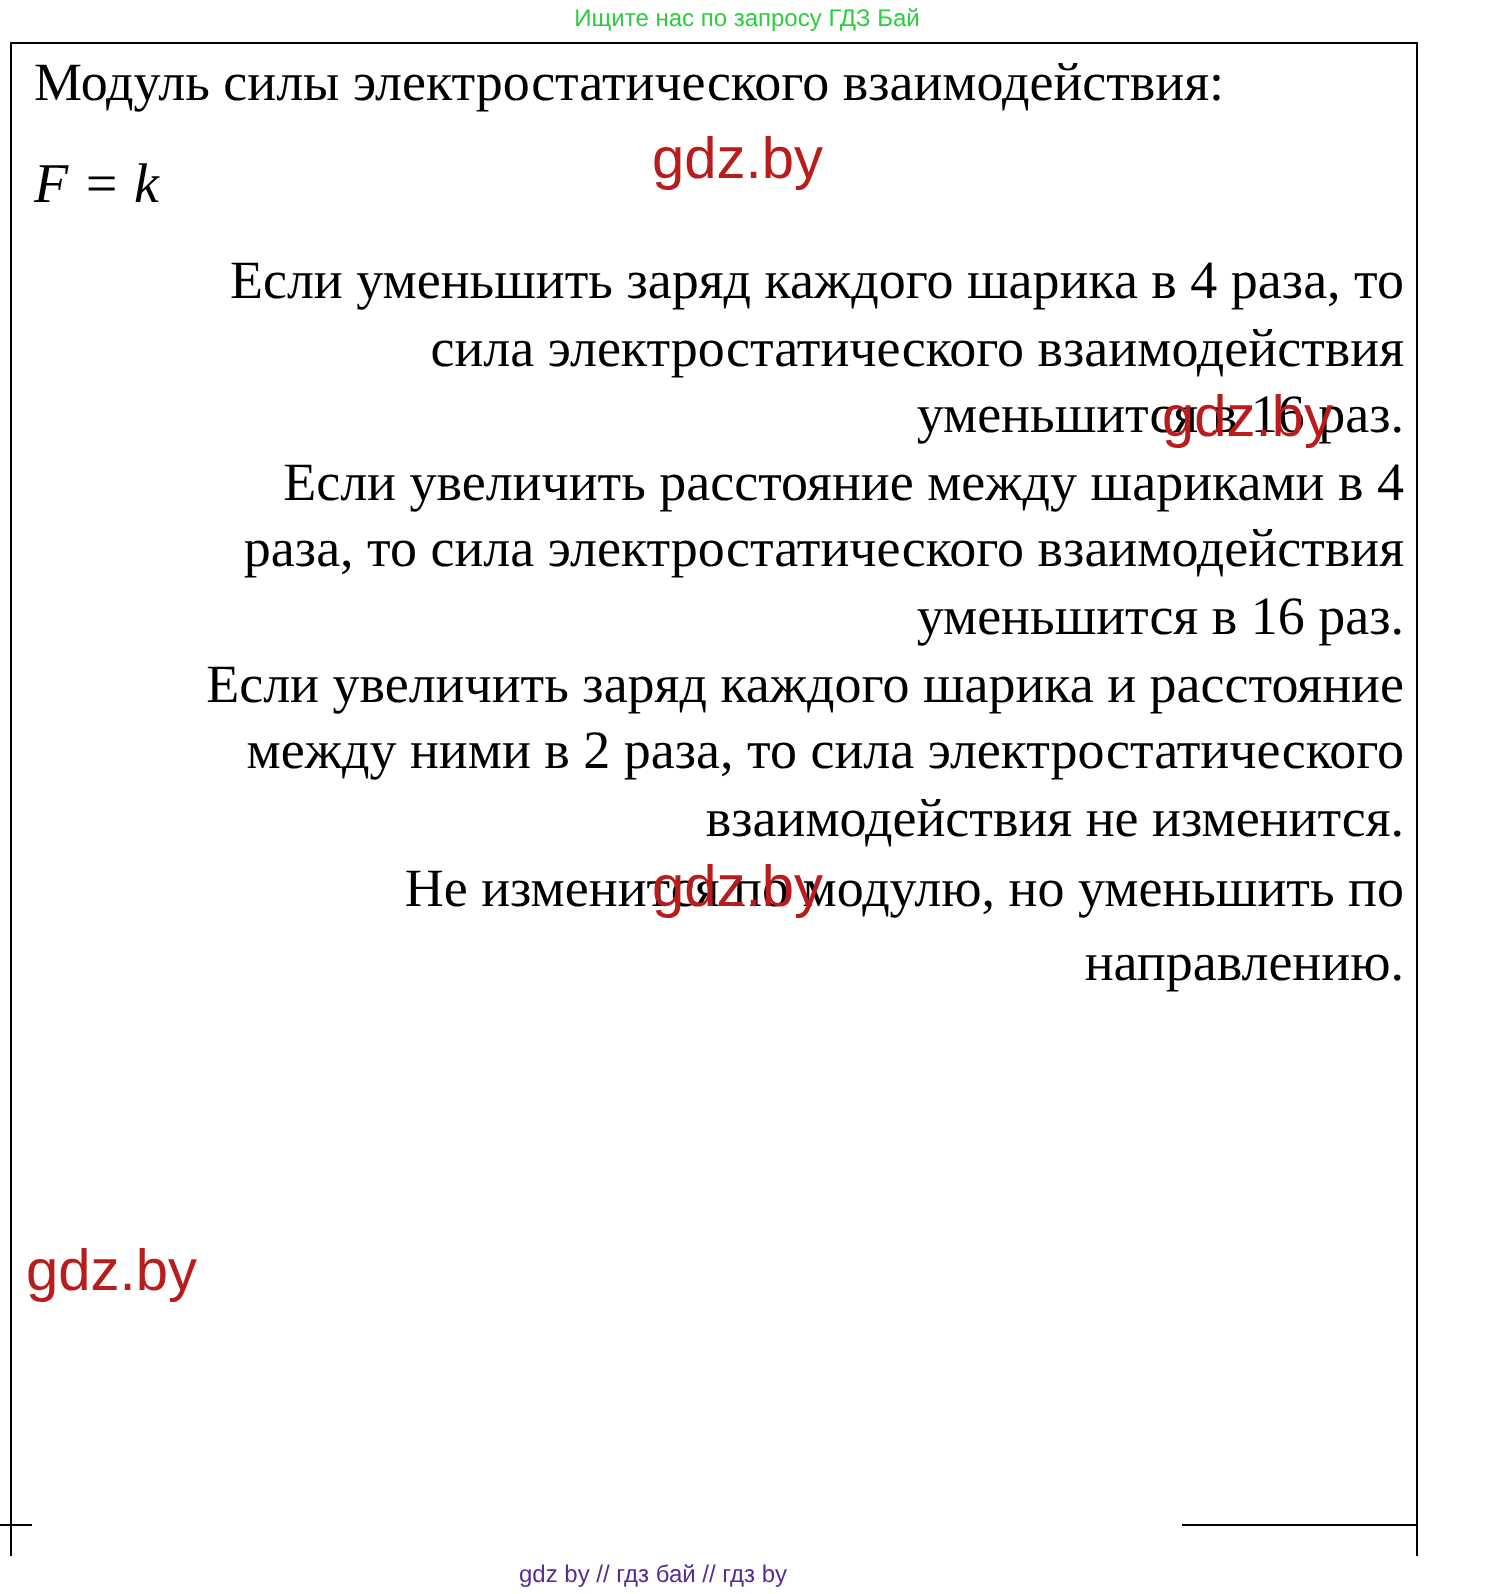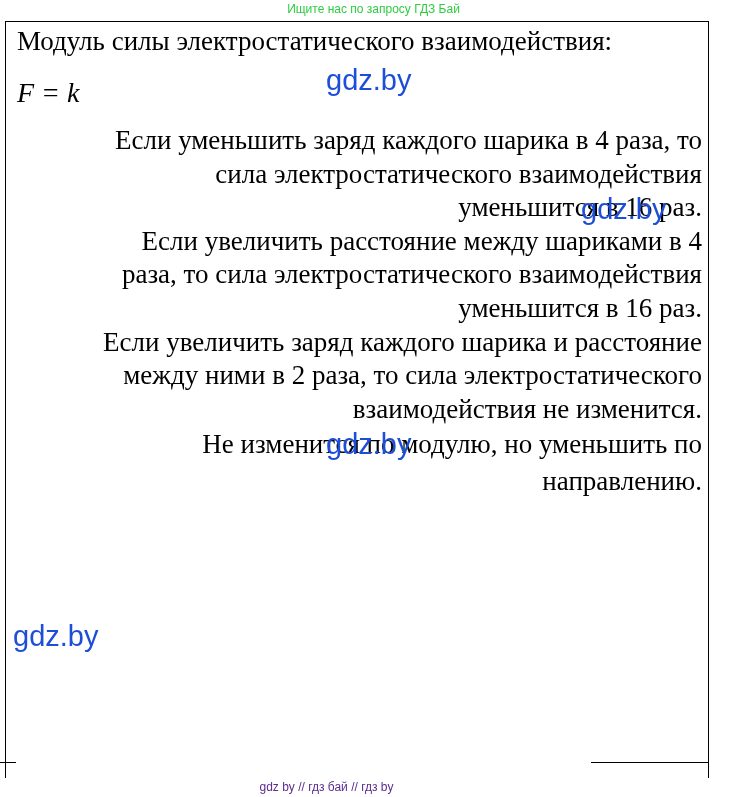--- a/index.html
+++ b/index.html
@@ -29,21 +29,21 @@
     .fraction .num sub, .fraction .den sup { font-style: normal; font-size: 16px; }
     .fraction .den { font-size: 26px; line-height: 30px; }
 
     .answers {
       position: absolute; left: 92px; top: 124px; width: 610px; font-size: 27px; line-height: 33.6px;
     }
     .answers p { margin: 0; }
     .answers p.last { line-height: 37px; }
 
     .watermark {
-      position: absolute; font-family: "Liberation Sans", sans-serif; font-size: 29px; color: #1d4ed8;
+      position: absolute; font-family: "Liberation Sans", sans-serif; font-size: 29px; color: #b91c1c;
       white-space: nowrap; line-height: 34px;
     }
     .footer {
       position: absolute; left: 0; top: 778px; width: 653px; height: 18px; text-align: center;
       font-family: "Liberation Sans", sans-serif; font-size: 12px; line-height: 18px; color: #5b2c8f;
     }
   </style>
 </head>
 <body>
 

